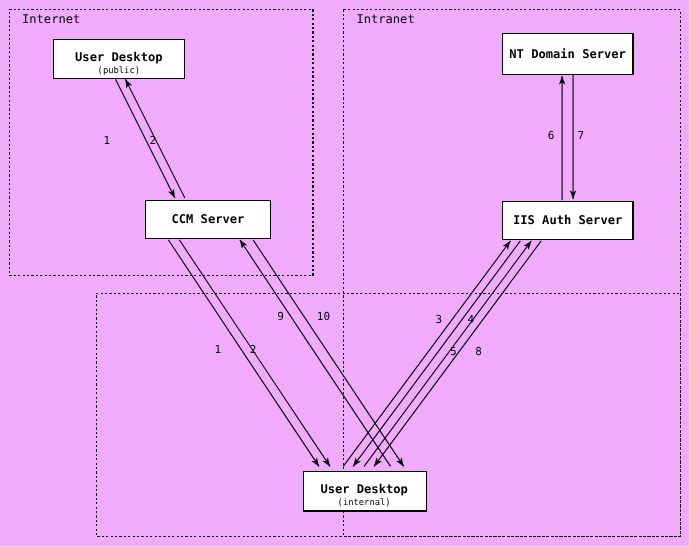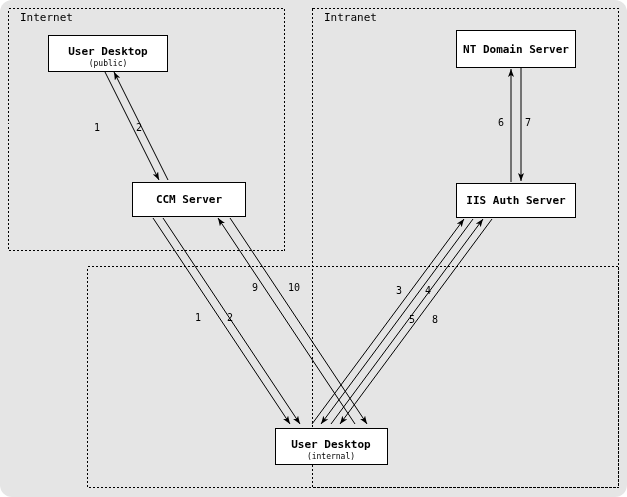--- a/index.html
+++ b/index.html
@@ -4,24 +4,23 @@
 <style>
   html, body {
     margin: 0;
     padding: 0;
     background: #ffffff;
   }
   #canvas {
     position: relative;
     width: 627px;
     height: 497px;
-    background: #e5e5e5;
+    background: #f0abfc;
     font-family: "DejaVu Sans Mono", monospace;
     overflow: hidden;
-    border-radius: 12px;
   }
   svg.layer {
     position: absolute;
     left: 0;
     top: 0;
     width: 627px;
     height: 497px;
   }
   .zone-label {
     font-family: "DejaVu Sans Mono", monospace;

